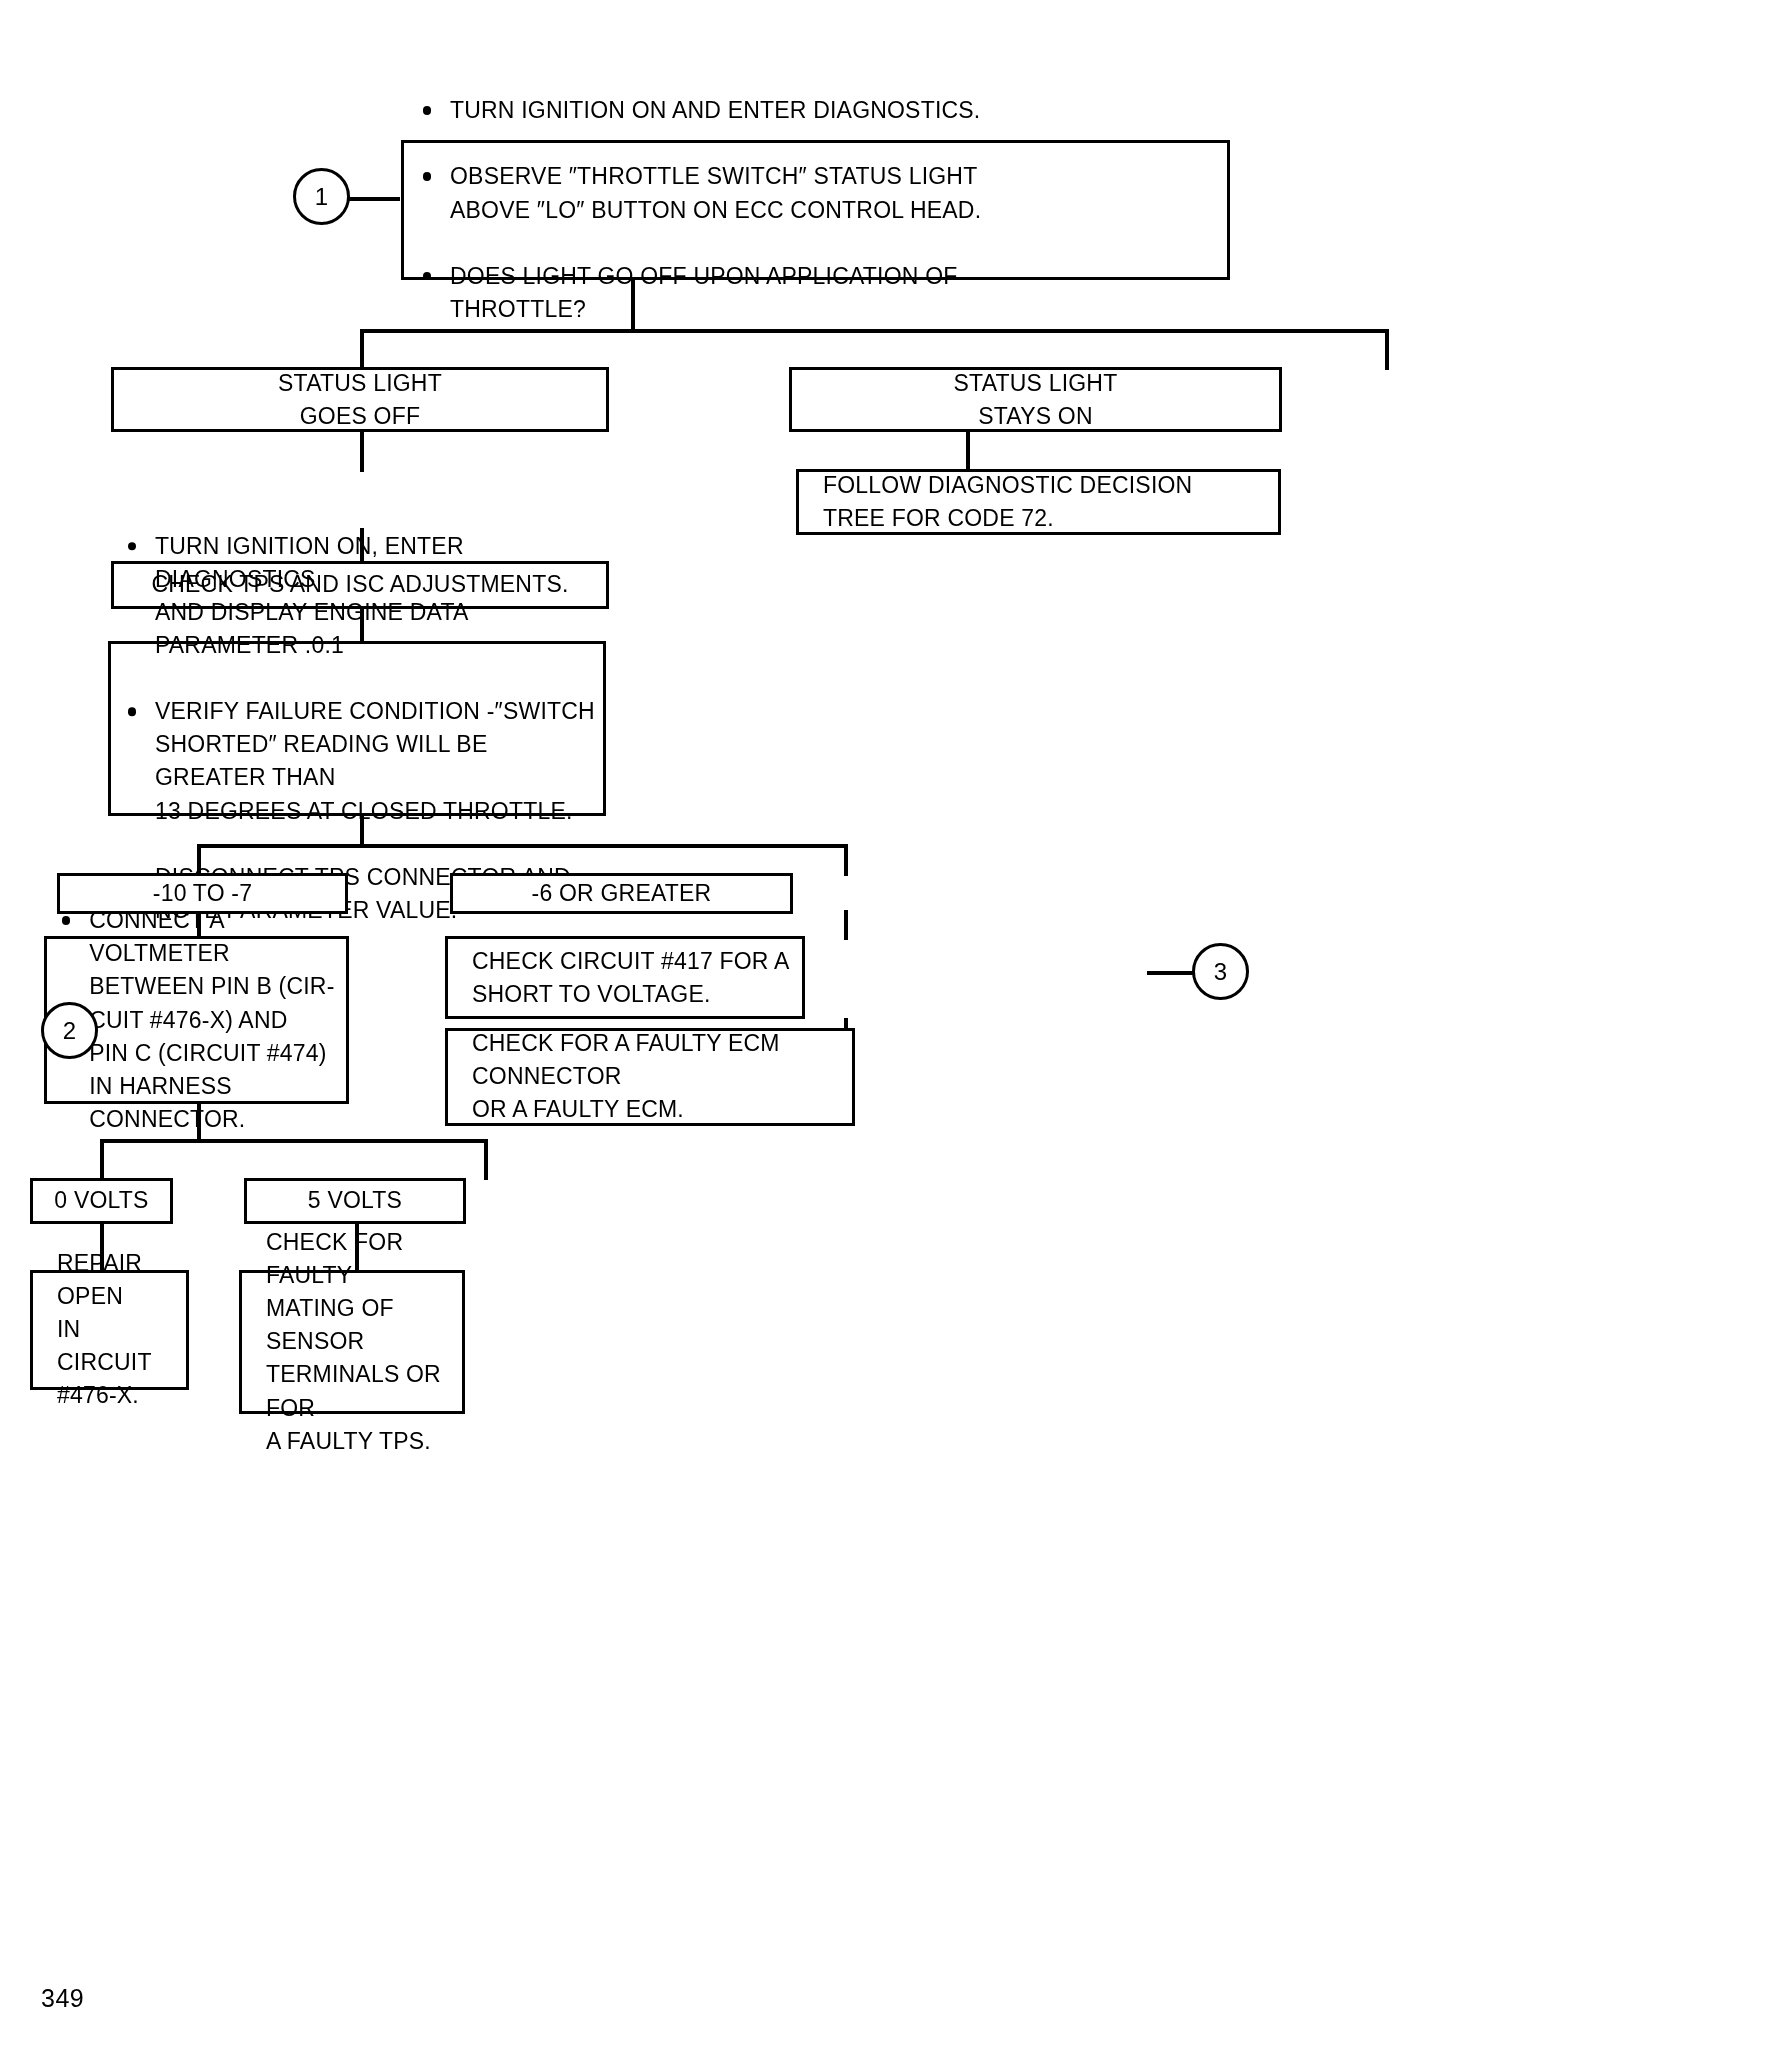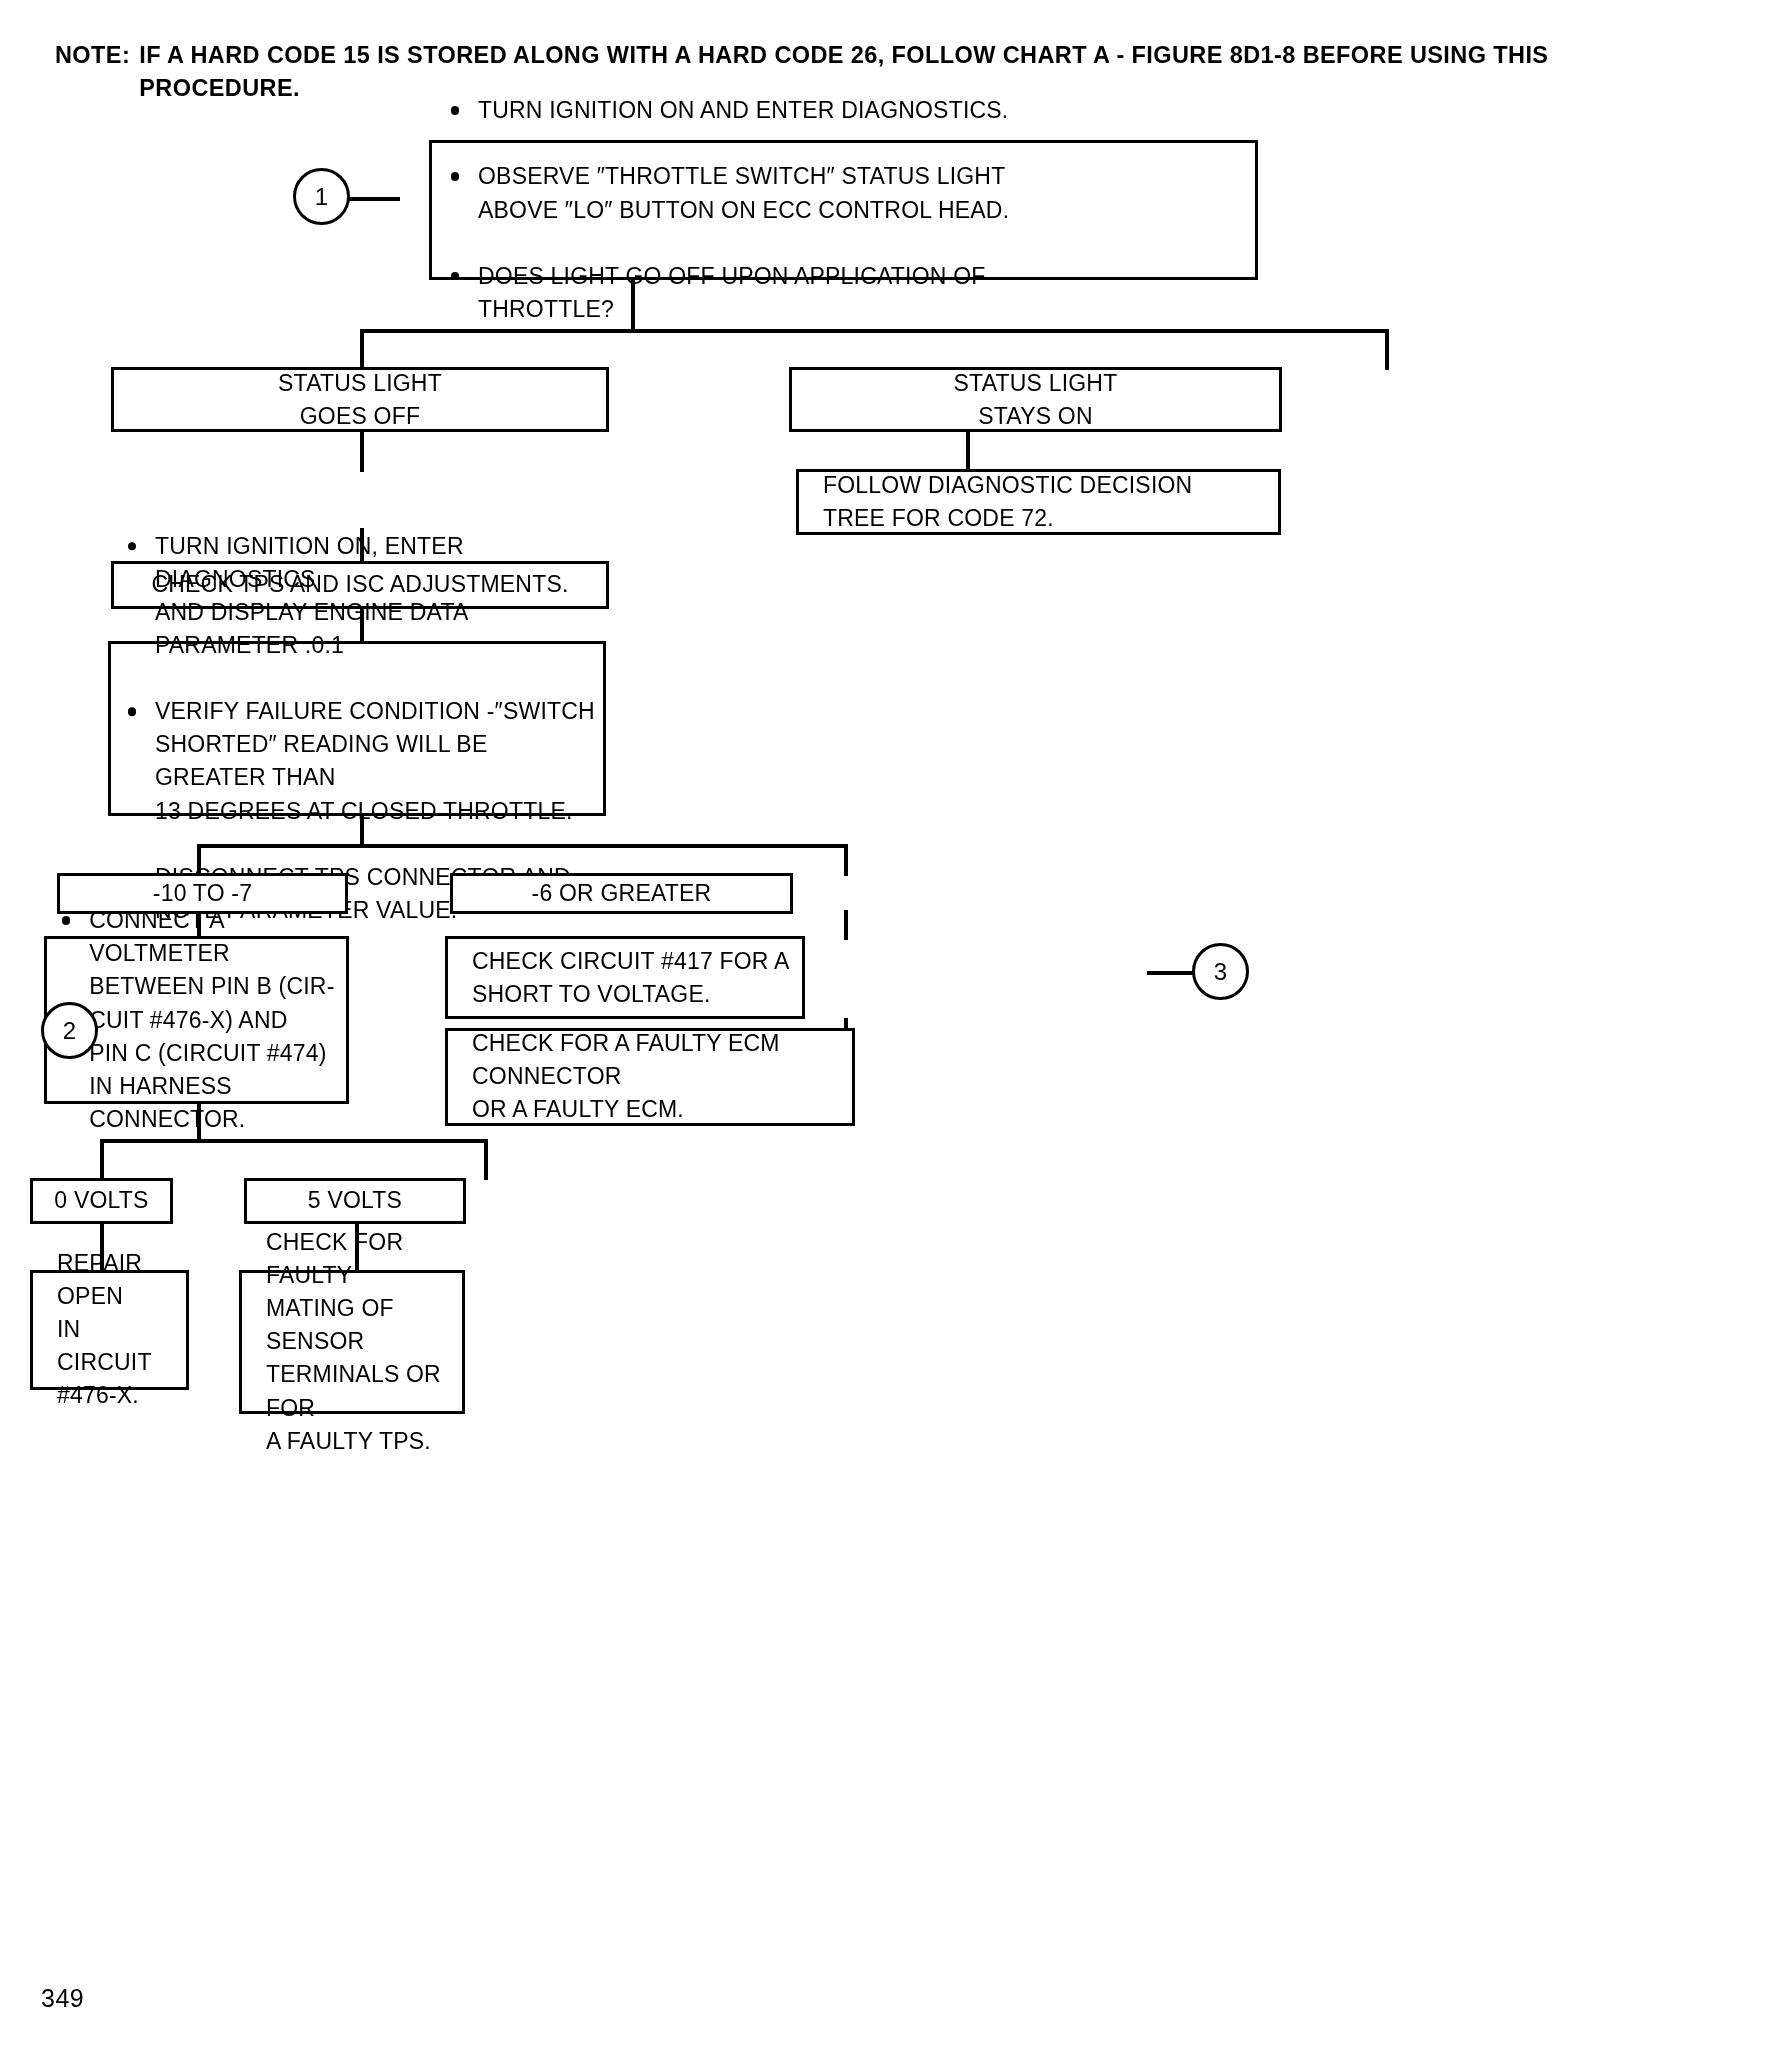--- a/index.html
+++ b/index.html
@@ -110,23 +110,20 @@
     left:41px; top:1984px;
     font-size:25px;
     letter-spacing:0.5px;
   }
 </style>
 </head>
 <body>
 
 <div id="page">
 
-  <div class="note">
-    <span class="lbl">NOTE:</span><span class="body">IF A HARD CODE 15 IS STORED ALONG WITH A HARD CODE 26, FOLLOW CHART A - FIGURE 8D1-8 BEFORE USING THIS PROCEDURE.</span>
-  </div>
 
   <div class="ln lnv" style="left:631px;top:280px;width:3.7px;height:51px;"></div>
 
   <div class="ln lnh" style="left:360px;top:329px;width:1029px;height:3.7px;"></div>
 
   <div class="ln lnv" style="left:360px;top:329px;width:3.7px;height:41px;"></div>
 
   <div class="ln lnv" style="left:1385px;top:329px;width:3.7px;height:41px;"></div>
 
   <div class="ln lnv" style="left:360px;top:430px;width:3.7px;height:42px;"></div>
@@ -166,21 +163,21 @@
   <div class="circ" style="left:293px;top:168px;width:57px;height:57px;">
     <span>1</span>
   </div>
   <div class="circ" style="left:41px;top:1002px;width:57px;height:57px;">
     <span>2</span>
   </div>
   <div class="circ" style="left:1192px;top:943px;width:57px;height:57px;">
     <span>3</span>
   </div>
 
-  <div class="box" style="left:401px;top:140px;width:829px;height:140px;margin-left:28px;">
+  <div class="box" style="left:401px;top:140px;width:829px;height:140px;">
     <div class="txt" style="left:13px;">
       <ul class="bl">
         <li>TURN IGNITION ON AND ENTER DIAGNOSTICS.</li>
         <li>OBSERVE ″THROTTLE SWITCH″ STATUS LIGHT
 ABOVE ″LO″ BUTTON ON ECC CONTROL HEAD.</li>
         <li>DOES LIGHT GO OFF UPON APPLICATION OF
 THROTTLE?</li>
       </ul>
     </div>
   </div>

